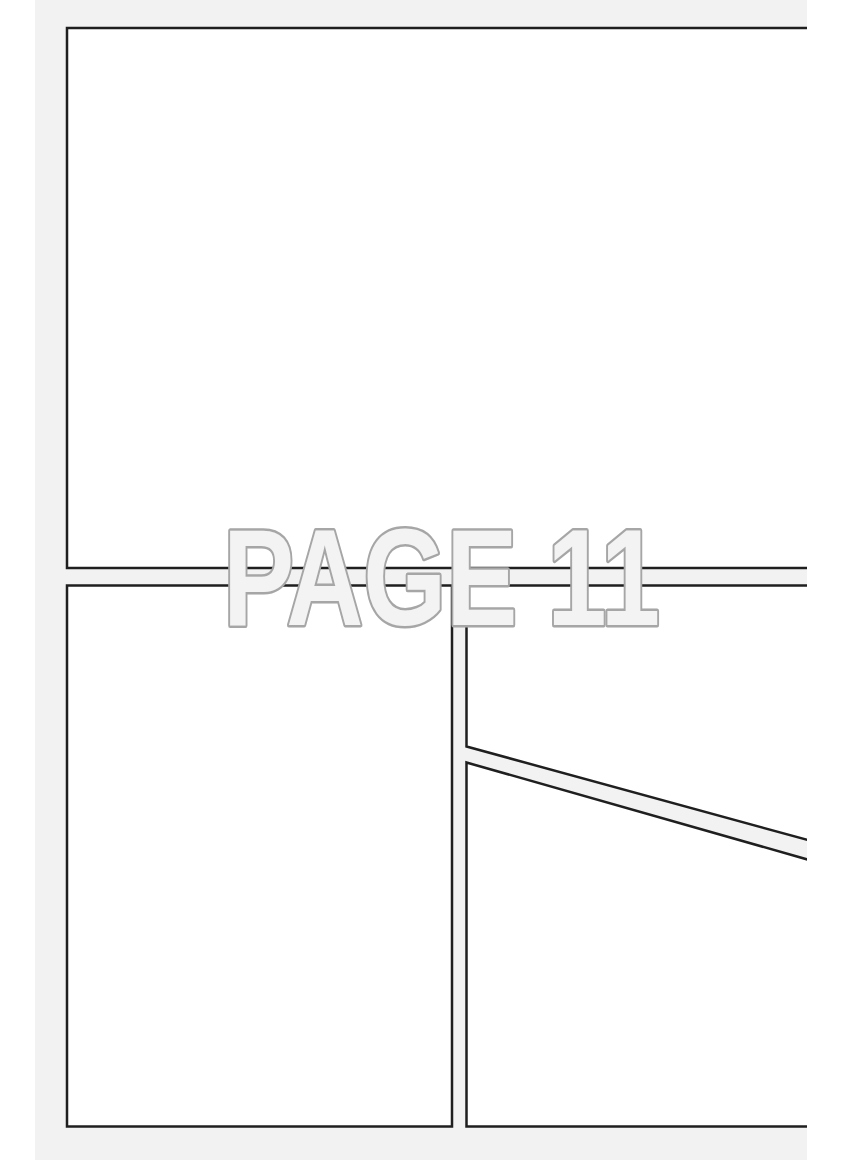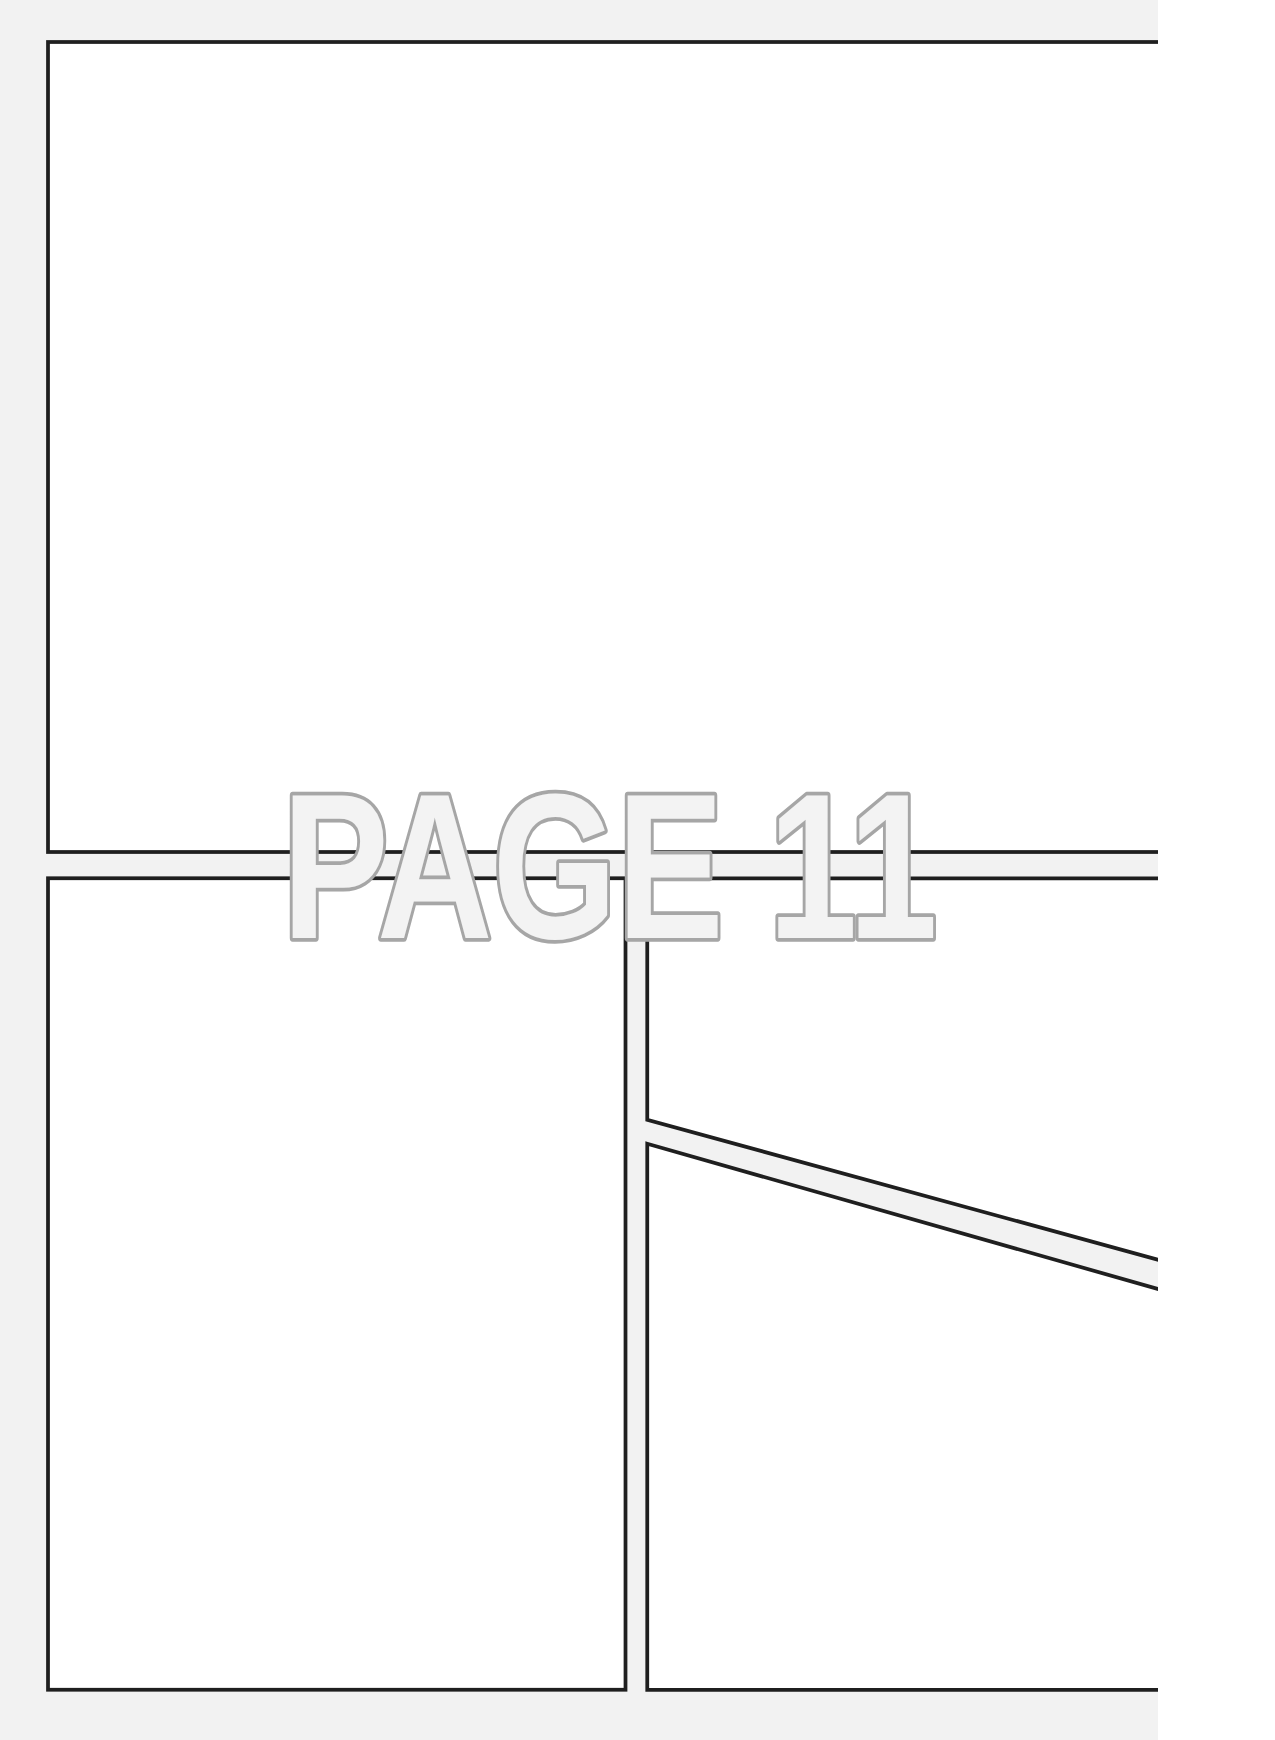--- a/index.html
+++ b/index.html
@@ -12,20 +12,21 @@
   * { margin: 0; padding: 0; box-sizing: border-box; }
   html, body {
     width: 850px; height: 1160px;
     font-family: "Liberation Sans", "DejaVu Sans", sans-serif;
   }
   .page {
     position: relative;
     width: 772px; height: 1160px;
     background: var(--background);
     overflow: hidden;
+    margin-left: 35px;
   }
   .page svg { display: block; width: 850px; height: 1160px; }
   .panel {
     fill: var(--panel-fill);
     stroke: var(--panel-border);
     stroke-width: 2.5;
     stroke-linejoin: miter;
   }
   .page-label {
     font-family: "Liberation Sans", "DejaVu Sans", sans-serif;

